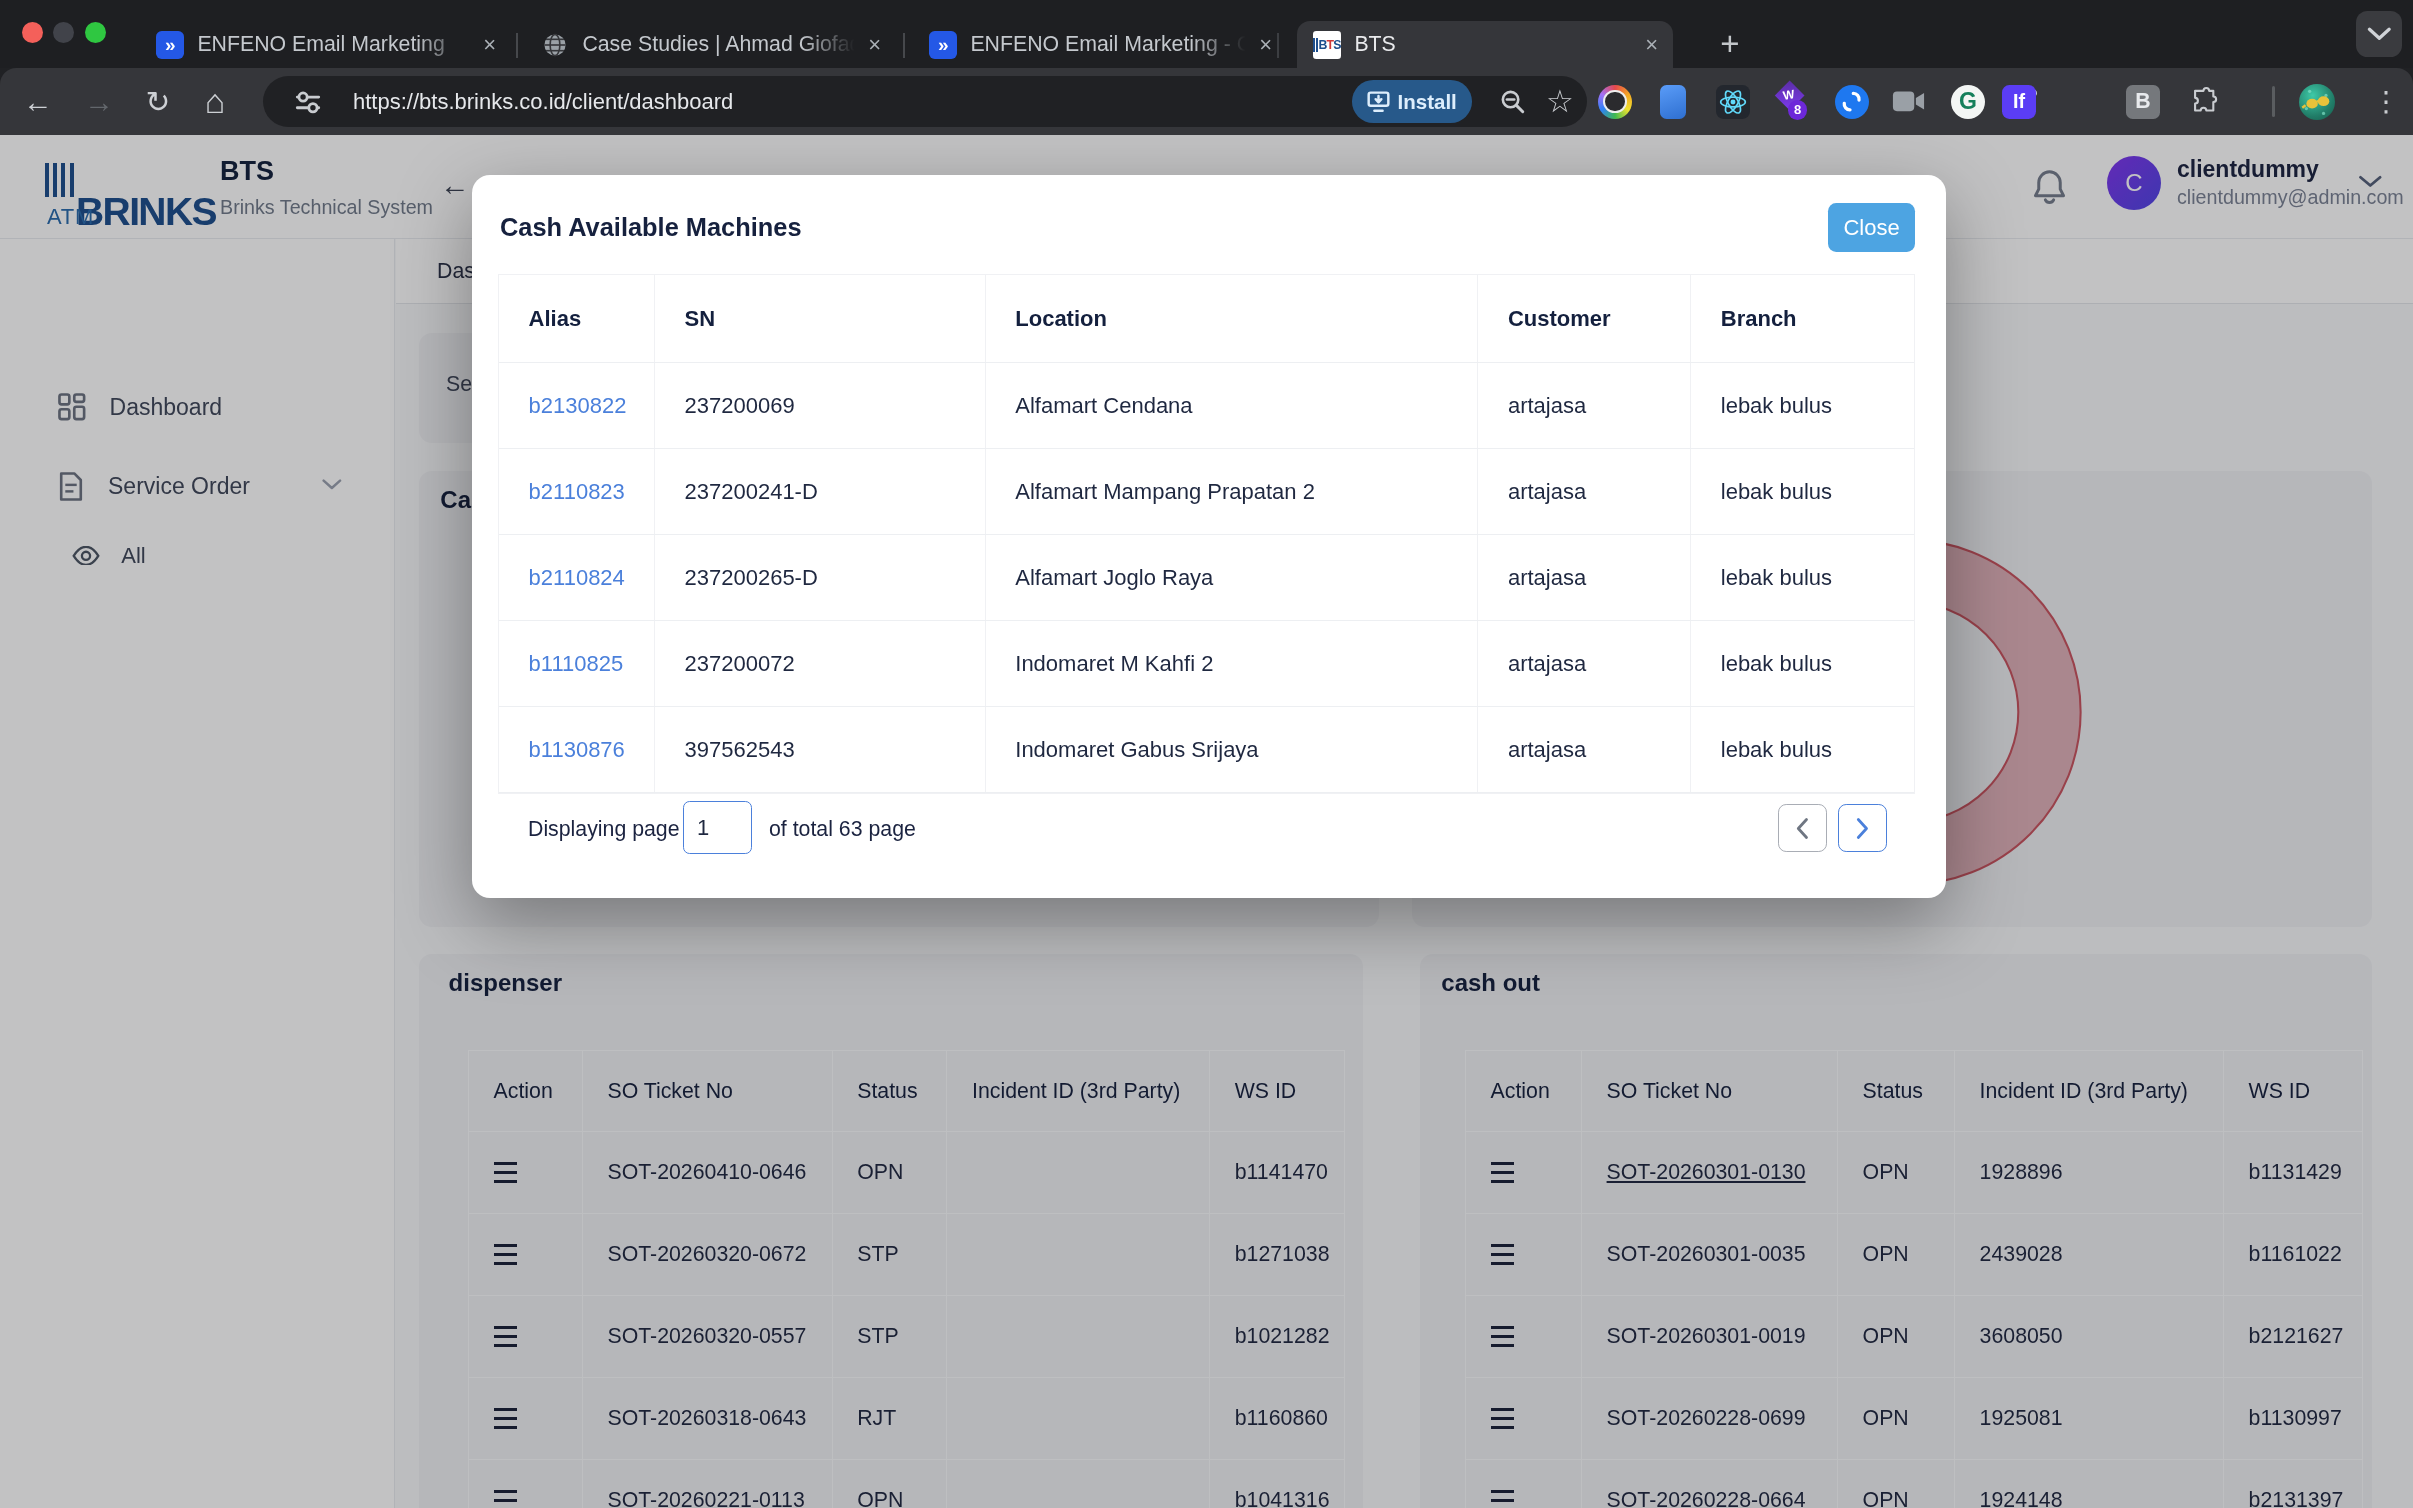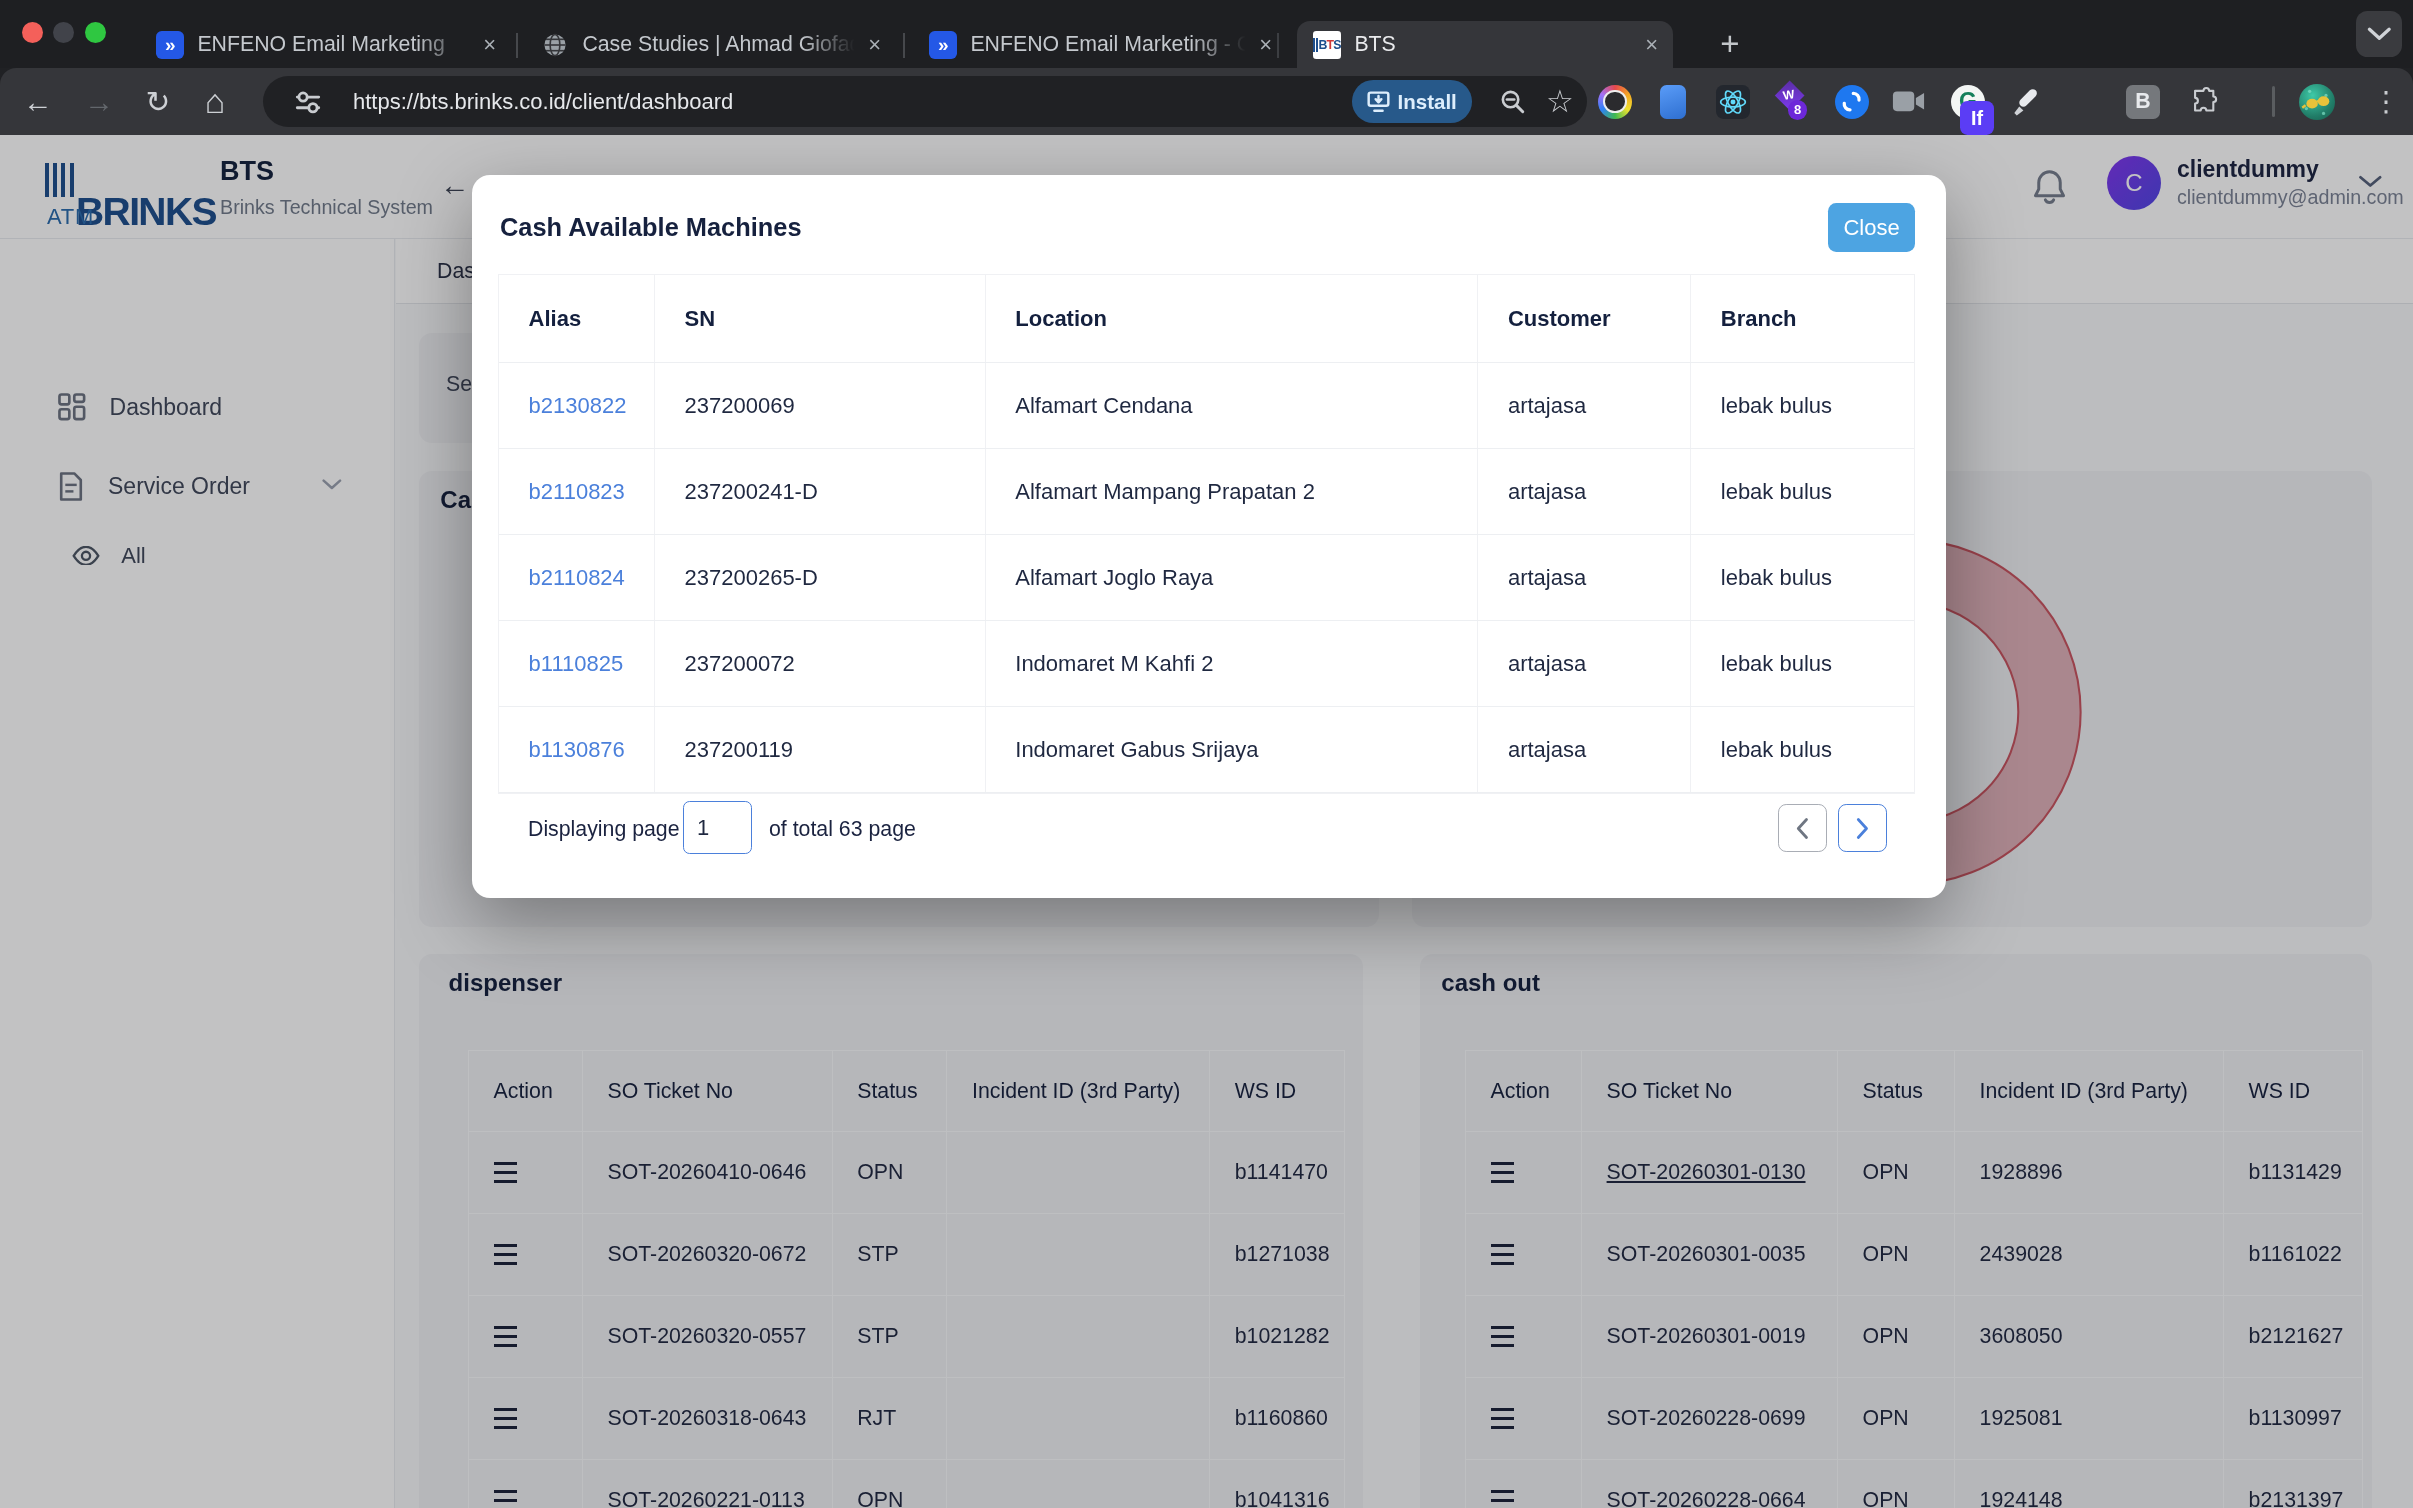--- a/index.html
+++ b/index.html
@@ -255,21 +255,21 @@
         </div>
         <div class="ext" style="left: 1945px;">
           <span style="width:34px;height:34px;border-radius:50%;background:#f3f6f4;display:flex;align-items:center;justify-content:center;color:#15805b;font-size:23px;font-weight:800;">G</span>
         </div>
         <div class="ext" style="left: 2004px;">
           <svg width="33" height="33" viewBox="0 0 40 40">
             <rect x="16" y="2" width="10" height="26" rx="5" fill="#e8eaed" transform="rotate(45 20 15)"></rect>
             <path d="M10 26 l5 5 l-8 6 l-3 -3 z" fill="#cfd2d6"></path>
           </svg>
         </div>
-        <div class="ext" style="left: 1954px; align-items: flex-end;">
+        <div class="ext" style="left: 1996px;">
           <span style="width:34px;height:34px;border-radius:7.4px;background:#5b3df5;display:flex;align-items:center;justify-content:center;color:#fff;font-size:19.7px;font-weight:800;">If</span>
         </div>
         <div class="ext" style="left: 2120px;">
           <span style="width:34px;height:34px;border-radius:6.6px;background:#75787c;display:flex;align-items:center;justify-content:center;color:#e8eaed;font-size:21.3px;font-weight:700;">B</span>
         </div>
         <div class="ext" style="left: 2180px;">
           <svg width="33" height="33" viewBox="0 0 40 40">
             <path d="M14 6 h6 a4 4 0 0 1 8 0 h6 v8 a4 4 0 0 1 0 8 v12 h-10 a4 4 0 0 0 -8 0 h-8 v-10 a4 4 0 0 0 0 -8 v-10 z" fill="none" stroke="#c9ccd0" stroke-width="3" stroke-linejoin="round" transform="translate(3,2) scale(0.85)"></path>
           </svg>
         </div>
@@ -532,21 +532,21 @@
           </div>
           <div class="trow">
             <div class="tcell link" style="width: 156px;">b1110825</div>
             <div class="tcell" style="width: 331px;">237200072</div>
             <div class="tcell" style="width: 493px;">Indomaret M Kahfi 2</div>
             <div class="tcell" style="width: 213px;">artajasa</div>
             <div class="tcell" style="width: 223px;">lebak bulus</div>
           </div>
           <div class="trow">
             <div class="tcell link" style="width: 156px;">b1130876</div>
-            <div class="tcell" style="width: 331px;">237200119</div>
+            <div class="tcell" style="width: 331px;">397562543</div>
             <div class="tcell" style="width: 493px;">Indomaret Gabus Srijaya</div>
             <div class="tcell" style="width: 213px;">artajasa</div>
             <div class="tcell" style="width: 223px;">lebak bulus</div>
           </div>
         </div>
       <div id="pag-prefix">Displaying page</div>
       <input id="page-input" value="1" style="">
       <div id="pag-suffix">of total 63 page</div>
       <div class="pagbtn" id="pag-prev">
         <svg width="14.8" height="23" viewBox="0 0 18 28">

